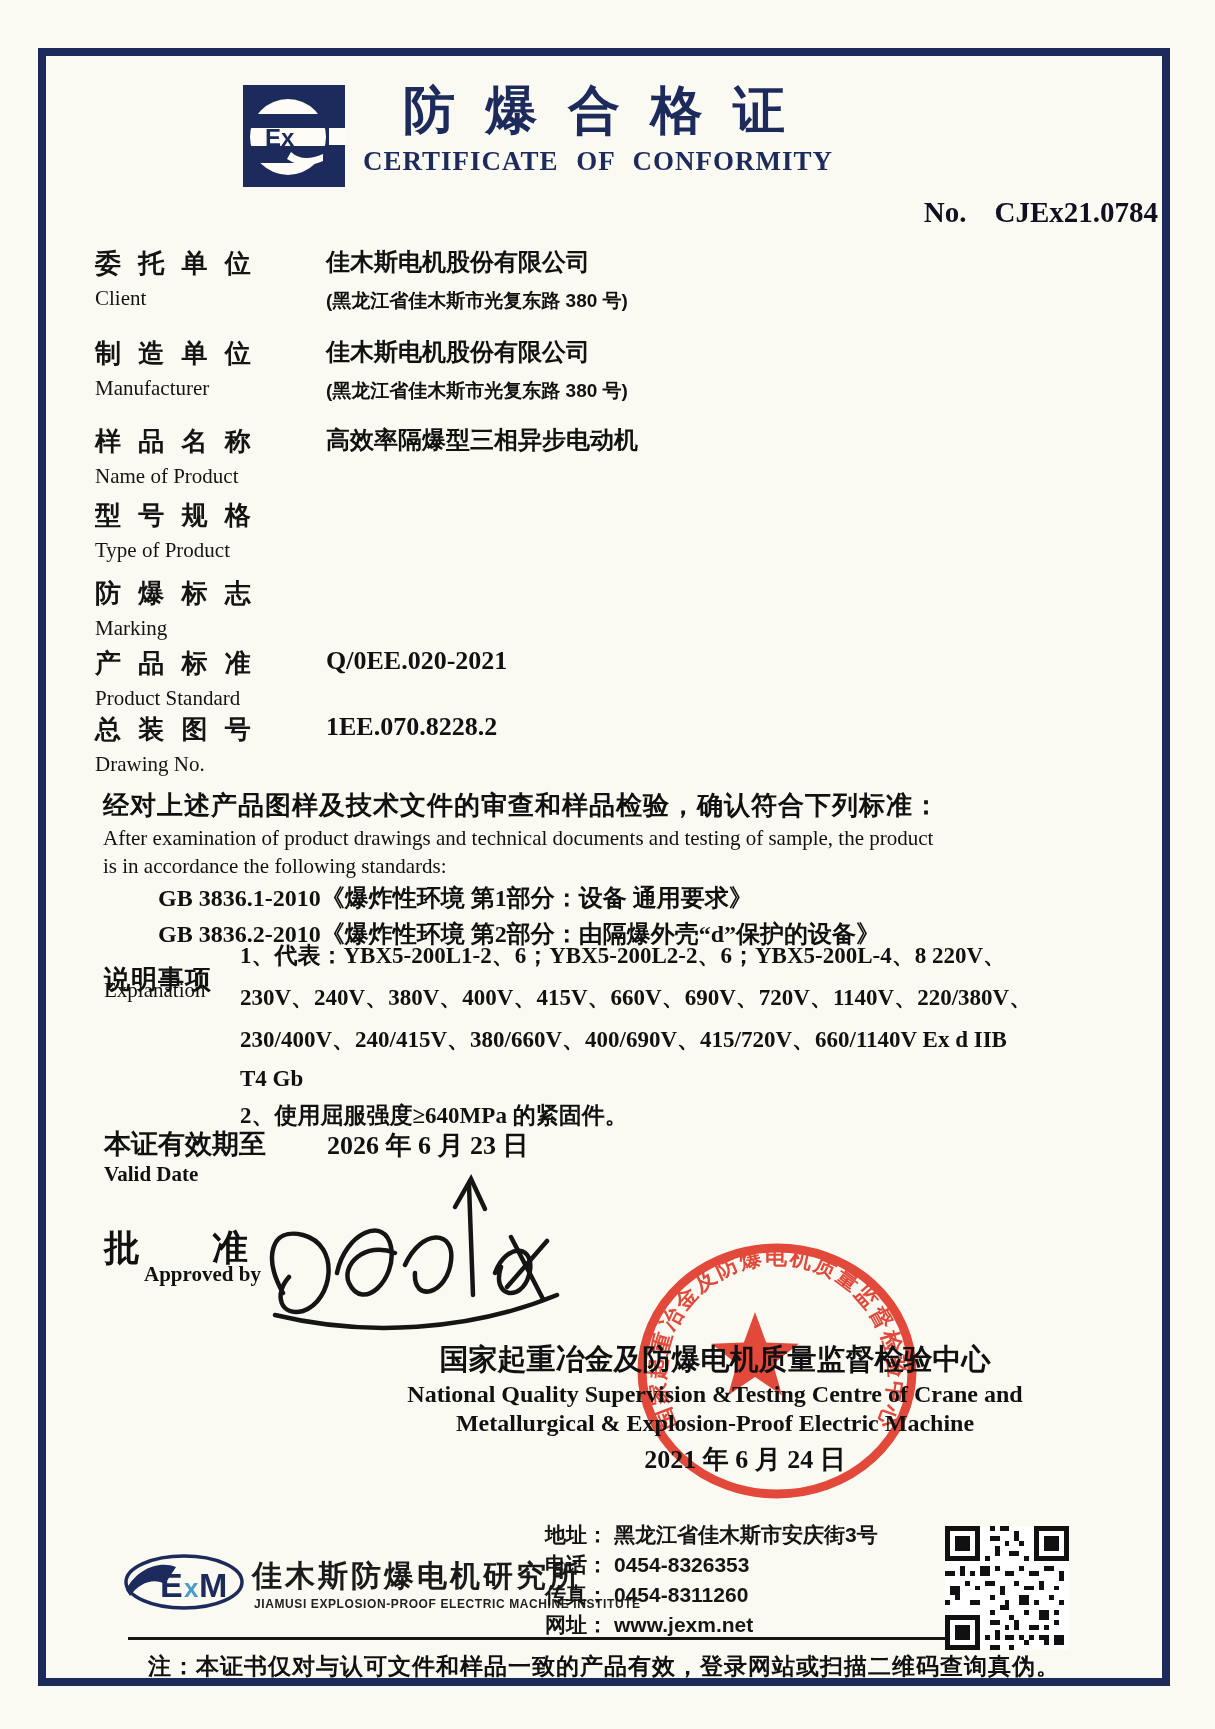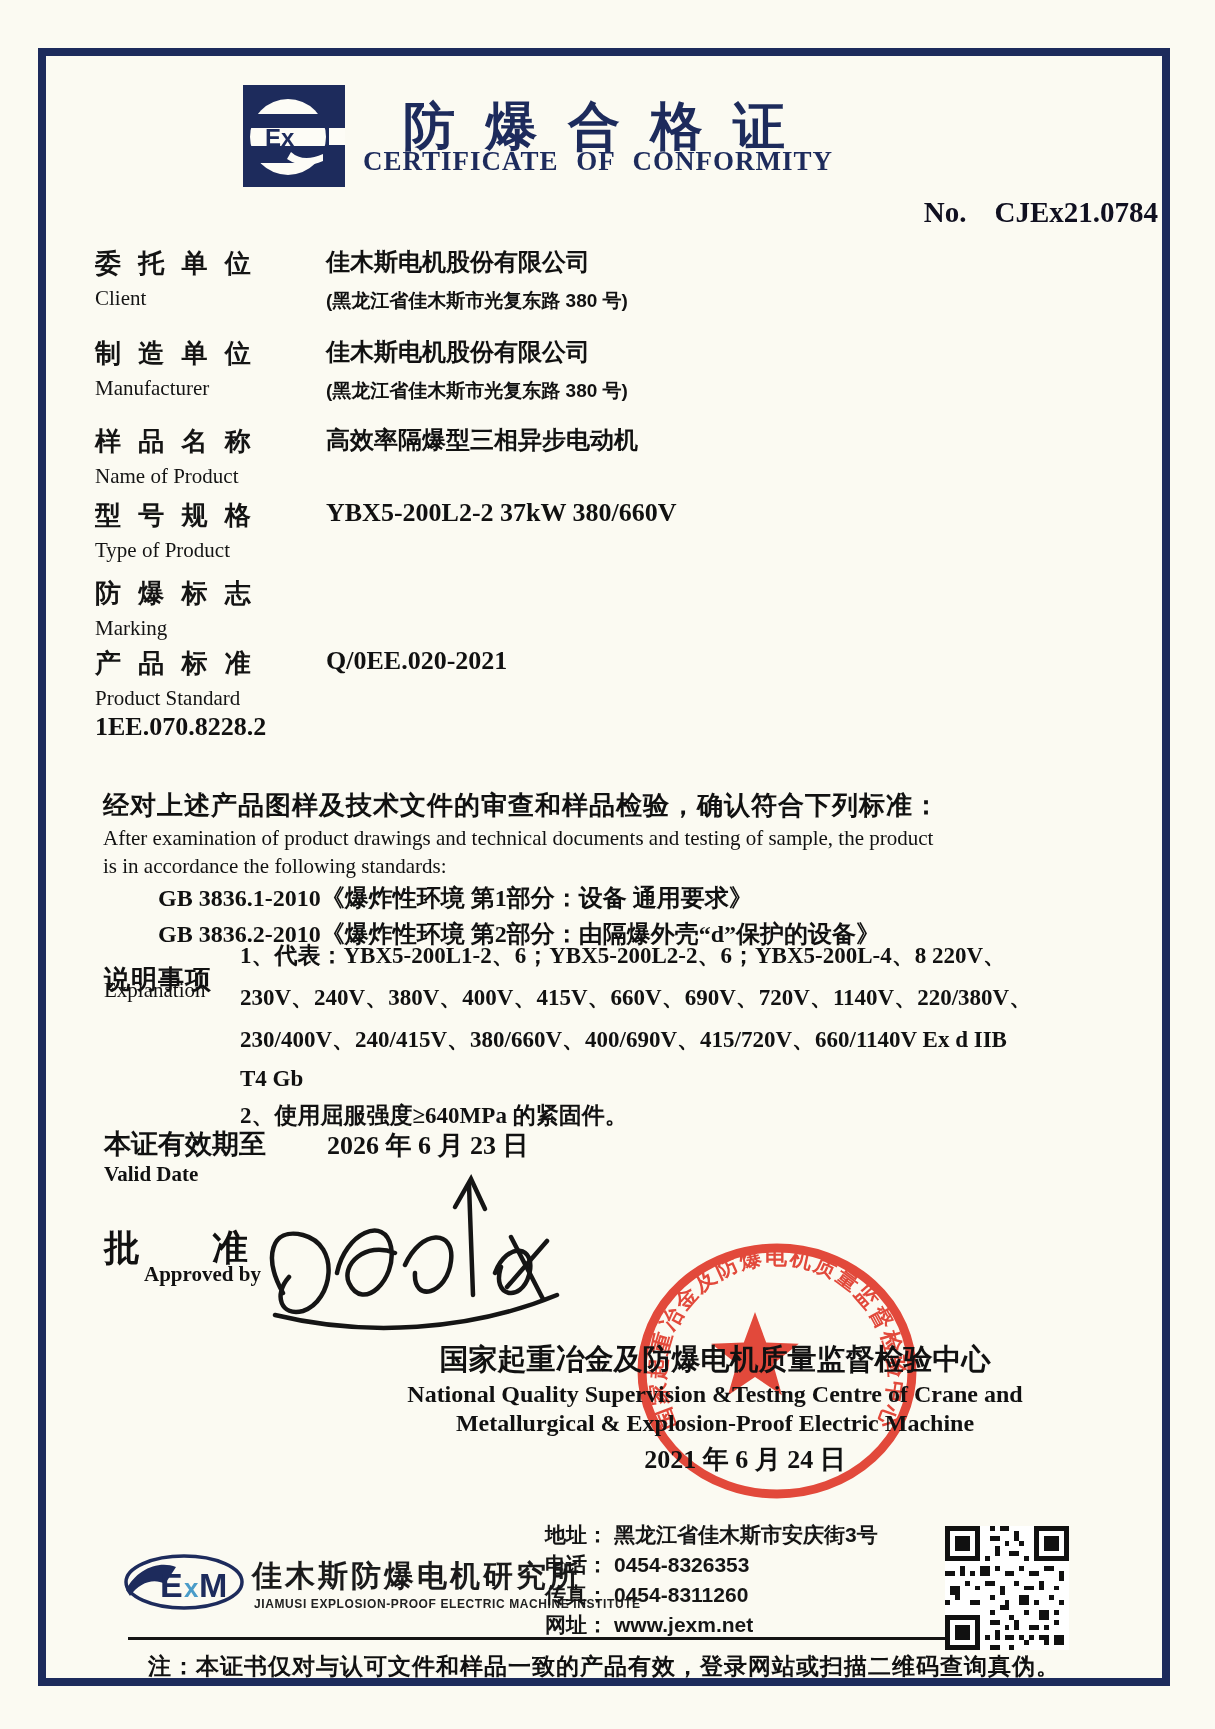--- a/index.html
+++ b/index.html
@@ -9,21 +9,21 @@
     font-family:"Liberation Sans",sans-serif;color:#111;
     overflow:hidden;
   }
   .abs{position:absolute;}
   .frame{
     position:absolute;left:38px;top:48px;width:1132px;height:1638px;
     border:8px solid #1d2b5c;box-sizing:border-box;background:transparent;
   }
   
   .title-cn{
-    position:absolute;left:38px;top:92px;width:1120px;text-align:center;
+    position:absolute;left:38px;top:76px;width:1120px;text-align:center;
     font-size:52px;font-weight:bold;color:#1d2b5c;letter-spacing:8px;
   }
   .title-en{
     position:absolute;left:38px;top:146px;width:1120px;text-align:center;
     font-family:"Liberation Serif",serif;font-weight:bold;color:#1d2b5c;
     font-size:27px;letter-spacing:1px;word-spacing:10px;
   }
   .cert-no{
     position:absolute;left:38px;top:196px;width:1120px;text-align:right;
     font-family:"Liberation Serif",serif;font-size:29px;color:#101020;font-weight:600;
@@ -108,40 +108,41 @@
     </div>
   <div>
       <div class="v1">高效率隔爆型三相异步电动机</div>
     </div>
 </div>
 <div class="frow" style="top:498px">
   <div class="flabel">
       <div class="cnl">型 号 规 格</div>
     <div class="enl">Type of Product</div>
     </div>
-  <div>
-      <div class="v1 serif">YBX5-200L2-2   37kW   380/660V</div>
-    </div>
 </div>
 <div class="frow" style="top:576px">
   <div class="flabel">
       <div class="cnl">防 爆 标 志</div>
     <div class="enl">Marking</div>
     </div>
 </div>
 <div class="frow" style="top:646px">
   <div class="flabel">
       <div class="cnl">产 品 标 准</div>
     <div class="enl">Product Standard</div>
     </div>
   <div>
       <div class="v1 serif">Q/0EE.020-2021</div>
     </div>
 </div>
 <div class="frow" style="top:712px">
+  <div class="flabel">
+      <div class="cnl">总 装 图 号</div>
+    <div class="enl">Drawing No.</div>
+    </div>
   <div>
       <div class="v1 serif">1EE.070.8228.2</div>
     </div>
 </div>
 
 <div class="stmt-cn">经对上述产品图样及技术文件的审查和样品检验，确认符合下列标准：</div>
 <div class="stmt-en" style="top:826px">After examination of product drawings and technical documents and testing of sample, the product</div>
 <div class="stmt-en" style="top:854px">is in accordance the following standards:</div>
 <div class="std-line" style="top:882px">GB 3836.1-2010《爆炸性环境 第1部分：设备 通用要求》</div>
 <div class="std-line" style="top:918px">GB 3836.2-2010《爆炸性环境 第2部分：由隔爆外壳“d”保护的设备》</div>

